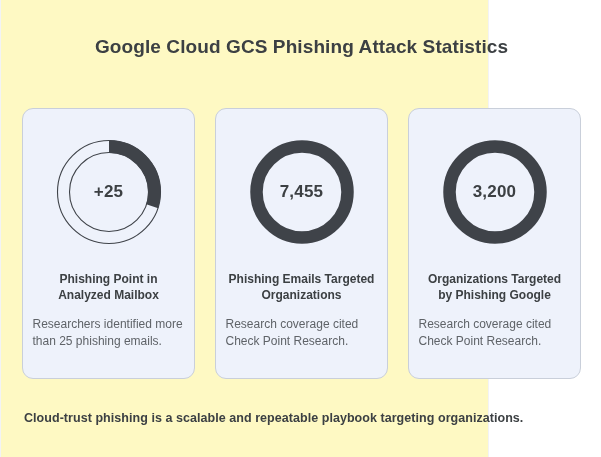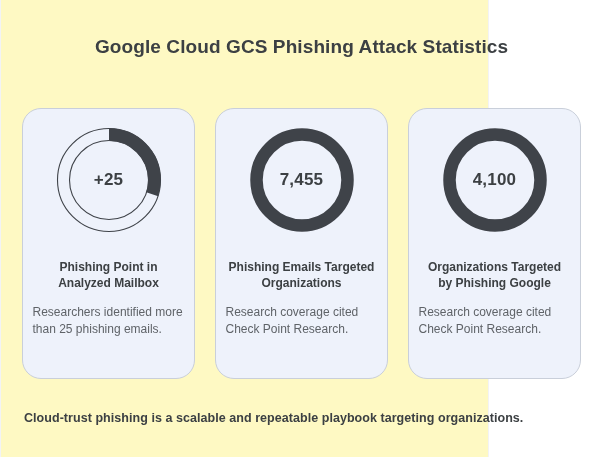--- a/index.html
+++ b/index.html
@@ -49,25 +49,25 @@
     height: 271px;
     display: flex;
     justify-content: space-between;
   }
   .card {
     width: 173px;
     height: 271px;
     box-sizing: border-box;
     background: #eef2fb;
     border: 1px solid #c9cfda;
-    border-radius: 19px;
+    border-radius: 11px;
     display: flex;
     flex-direction: column;
     align-items: center;
-    padding: 0;
+    padding: 12px;
     position: relative;
   }
 
   
   .donut-wrap {
     margin-top: 13px;
     width: 116px;
     height: 116px;
     position: relative;
   }
@@ -155,21 +155,21 @@
       </div>
       <div class="card-label">Phishing Emails Targeted Organizations</div>
       <div class="card-desc">Research coverage cited Check Point Research.</div>
     </div>
 
     <div class="card">
       <div class="donut-wrap">
         <svg viewBox="0 0 116 116" xmlns="http://www.w3.org/2000/svg">
           <circle cx="58" cy="58" r="45.5" fill="none" stroke="#3f4349" stroke-width="12.5"></circle>
         </svg>
-        <div class="donut-value">4,100</div>
+        <div class="donut-value">3,200</div>
       </div>
       <div class="card-label">Organizations Targeted by Phishing Google</div>
       <div class="card-desc">Research coverage cited Check Point Research.</div>
     </div>
 
   </div>
 
   <div class="footer">Cloud-trust phishing is a scalable and repeatable playbook targeting organizations.</div>
 
 </div>

